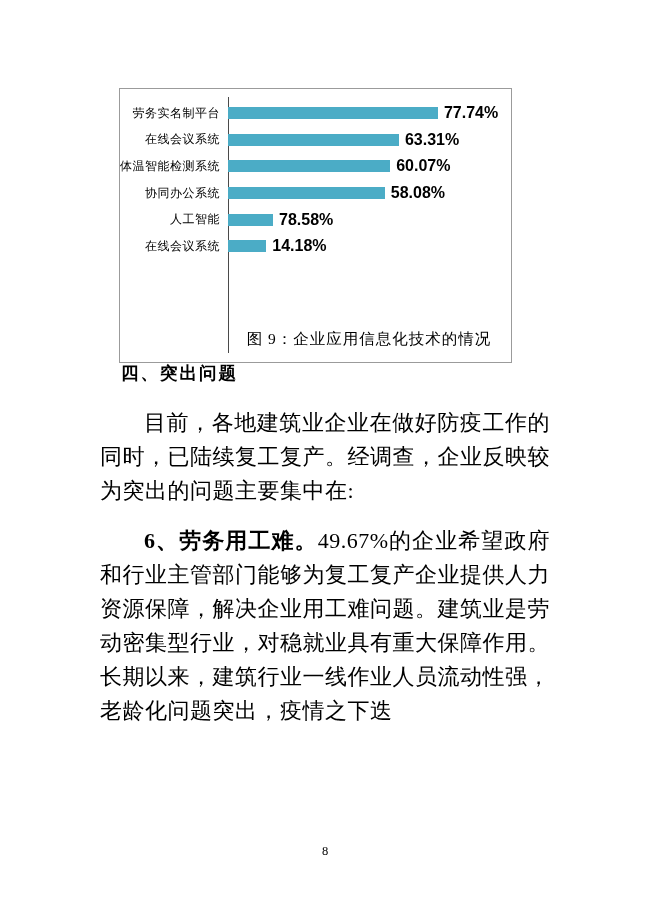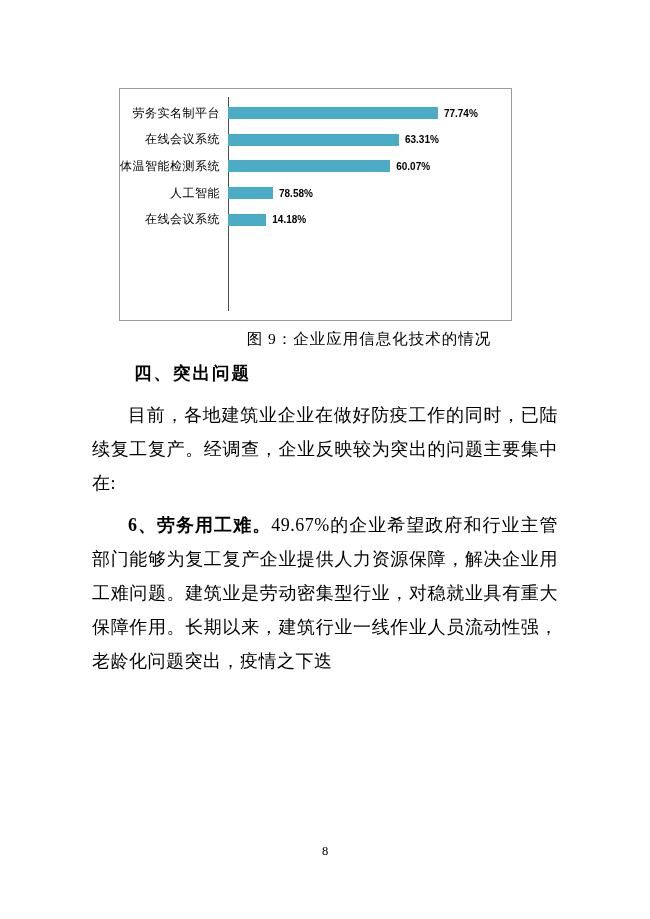--- a/index.html
+++ b/index.html
@@ -9,21 +9,21 @@
     position: relative;
     overflow: hidden;
     font-family: "Liberation Serif", serif;
     color: #000000;
   }
 
   
   .chart-box {
     position: absolute;
     left: 119px; top: 88px;
-    width: 393px; height: 233px;
+    width: 393px; height: 275px;
     border: 1px solid #9b9b9b;
     box-sizing: border-box;
     background: #ffffff;
   }
   .chart-axis {
     position: absolute;
     left: 108px; top: 8px; bottom: 9px;
     width: 1px;
     background: #4a4a4a;
   }
@@ -37,21 +37,21 @@
     text-align: right;
     font-size: 12px;
     letter-spacing: 0.5px;
     white-space: nowrap;
     flex: none;
   }
   .cbar { height: 12px; flex: none; }
   .cval {
     font-family: "Liberation Sans", sans-serif;
     font-weight: bold;
-    font-size: 10px;
+    font-size: 16px;
     margin-left: 6px;
     white-space: nowrap;
   }
 
   .figure-caption {
     position: absolute;
     top: 328px; left: 0;
     width: 650px;
     text-align: center;
     font-size: 15.5px;
@@ -63,26 +63,26 @@
   
   .content {
     position: absolute;
     left: 84px; top: 356px;
     width: 482px;
   }
   .section-heading {
     font-size: 17.5px;
     font-weight: bold;
     line-height: 34px;
-    margin: 0 0 0 50px;
+    margin: 0 0 0 37px;
     letter-spacing: 2px;
   }
   .para {
-    margin: 8px;
-    font-size: 18px;
+    margin: 16px;
+    font-size: 22px;
     line-height: 34px;
     text-align: justify;
     text-indent: 2em;
     letter-spacing: 0.5px;
   }
   .para .lead { font-weight: bold; }
 
   .page-footer {
     position: absolute;
     top: 844px; left: 0;
@@ -106,20 +106,25 @@
         <div class="clabel">在线会议系统</div>
         <div class="cbar" style="width: 170.937px; background: rgb(75, 172, 198);"></div>
         <span class="cval">63.31%</span>
       </div>
       <div class="crow">
         <div class="clabel">体温智能检测系统</div>
         <div class="cbar" style="width: 162.189px; background: rgb(75, 172, 198);"></div>
         <span class="cval">60.07%</span>
       </div>
       <div class="crow">
+        <div class="clabel">协同办公系统</div>
+        <div class="cbar" style="width: 156.816px; background: rgb(75, 172, 198);"></div>
+        <span class="cval">58.08%</span>
+      </div>
+      <div class="crow">
         <div class="clabel">人工智能</div>
         <div class="cbar" style="width: 45.009px; background: rgb(75, 172, 198);"></div>
         <span class="cval">78.58%</span>
       </div>
       <div class="crow">
         <div class="clabel">在线会议系统</div>
         <div class="cbar" style="width: 38.286px; background: rgb(75, 172, 198);"></div>
         <span class="cval">14.18%</span>
       </div>
     </div>

